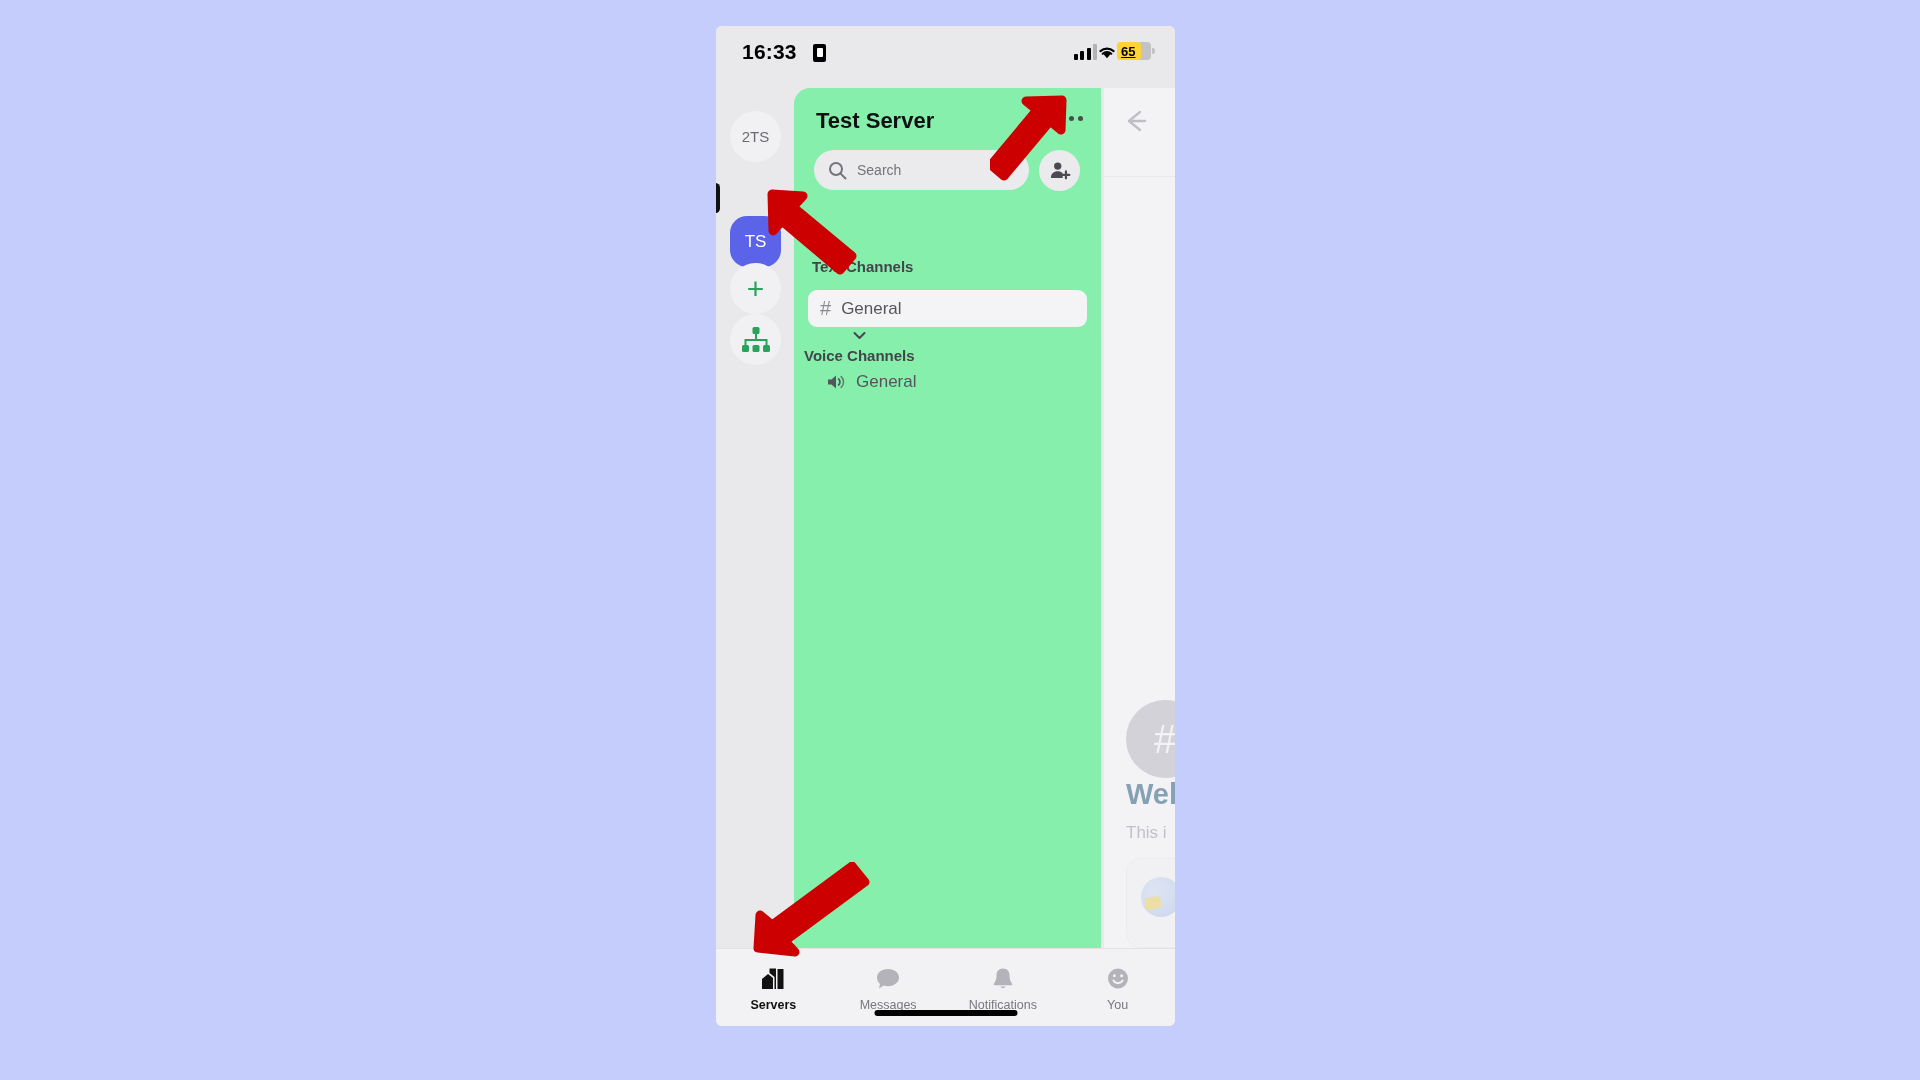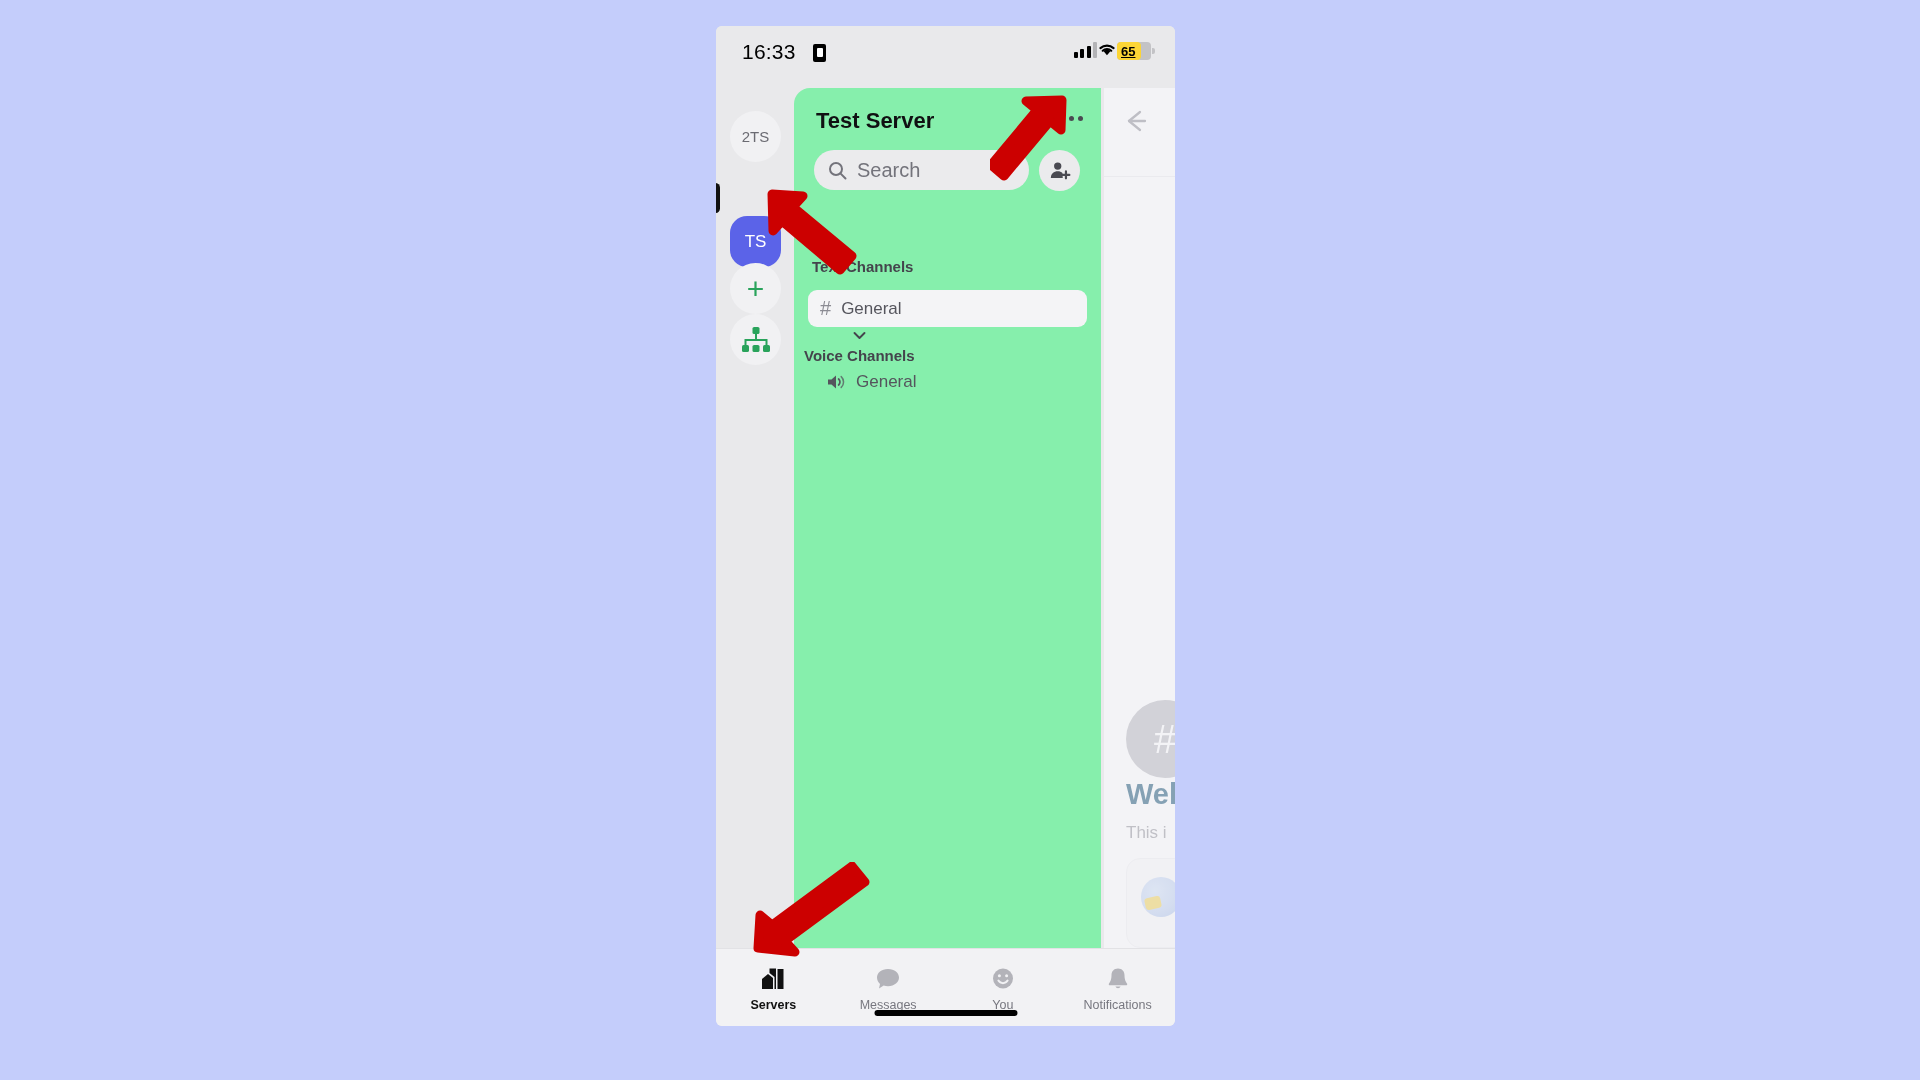--- a/index.html
+++ b/index.html
@@ -33,21 +33,21 @@
     position: absolute;
     left: 0; top: 0;
     width: 100%;
     height: 62px;
     background: #e9e9eb;
   }
   #status-time {
     position: absolute;
     left: 26px; top: 14px;
     font-size: 21px;
-    font-weight: normal;
+    font-weight: bold;
     color: #000;
     letter-spacing: 0.2px;
   }
   #lowpower-icon {
     position: absolute;
     left: 97px; top: 18px;
     width: 13px; height: 18px;
     background: #000;
     border-radius: 2px;
   }
@@ -56,21 +56,21 @@
     position: absolute;
     left: 3.5px; top: 4px;
     width: 6px; height: 9px;
     background: #fff;
     border-radius: 1px;
   }
   #status-right {
     position: absolute;
     right: 24px; top: 16px;
     display: flex;
-    align-items: flex-start;
+    align-items: flex-end;
     text-decoration: underline;
   }
   .bars { display: flex; align-items: flex-end; gap: 2.5px; height: 16px; }
   .bars i { width: 4px; background: #000; border-radius: 1px; display: block; }
   .bars i:nth-child(1) { height: 6px; }
   .bars i:nth-child(2) { height: 9px; }
   .bars i:nth-child(3) { height: 12.5px; }
   .bars i:nth-child(4) { height: 16px; background: #b3b3b6; }
 
   #battery {
@@ -174,21 +174,21 @@
     position: absolute;
     left: 20px; top: 62px;
     width: 215px; height: 40px;
     background: #ebebed;
     border-radius: 20px;
     display: flex;
     align-items: center;
     padding-left: 14px;
     gap: 10px;
   }
-  #search-placeholder { font-size: 20px; color: #73737b; }
+  #search-placeholder { font-size: 14px; color: #73737b; }
   #add-person-btn {
     position: absolute;
     left: 245px; top: 62px;
     width: 41px; height: 41px;
     border-radius: 50%;
     background: #ebebed;
     display: flex;
     align-items: center;
     justify-content: center;
   }
@@ -473,35 +473,35 @@
 
     <div class="tab">
       <svg width="26" height="24" viewBox="0 0 26 24">
         <path d="M13 2 C19.6 2 24 6 24 10.6 C24 15.2 19.6 19.2 13 19.2 C11.4 19.2 10 19 8.7 18.6 L4 21.5 L5 17 C3.1 15.4 2 13.1 2 10.6 C2 6 6.4 2 13 2 Z" fill="#b3b3b9"></path>
       </svg>
       <span class="tab-label">Messages</span>
     </div>
 
     <div class="tab">
       <svg width="24" height="24" viewBox="0 0 24 24">
+        <path d="M12 1.5 C8 1.5 5.5 4.3 5.5 8.2 C5.5 13 4 15 3 16.4 C2.4 17.3 2.9 18.3 4 18.3 H20 C21.1 18.3 21.6 17.3 21 16.4 C20 15 18.5 13 18.5 8.2 C18.5 4.3 16 1.5 12 1.5 Z" fill="#b3b3b9"></path>
+        <path d="M9.4 19.6 a2.8 2.8 0 0 0 5.2 0 Z" fill="#b3b3b9"></path>
+      </svg>
+      <span class="tab-label">Notifications</span>
+    </div>
+
+    <div class="tab">
+      <svg width="24" height="24" viewBox="0 0 24 24">
         <circle cx="12" cy="11.5" r="10" fill="#b3b3b9"></circle>
         <circle cx="8.4" cy="8.8" r="1.5" fill="#f2f2f4"></circle>
         <circle cx="15.6" cy="8.8" r="1.5" fill="#f2f2f4"></circle>
         <path d="M7.4 13.6 a5.4 5.4 0 0 0 9.2 0" stroke="#f2f2f4" stroke-width="2" fill="none" stroke-linecap="round"></path>
       </svg>
       <span class="tab-label">You</span>
     </div>
-
-    <div class="tab">
-      <svg width="24" height="24" viewBox="0 0 24 24">
-        <path d="M12 1.5 C8 1.5 5.5 4.3 5.5 8.2 C5.5 13 4 15 3 16.4 C2.4 17.3 2.9 18.3 4 18.3 H20 C21.1 18.3 21.6 17.3 21 16.4 C20 15 18.5 13 18.5 8.2 C18.5 4.3 16 1.5 12 1.5 Z" fill="#b3b3b9"></path>
-        <path d="M9.4 19.6 a2.8 2.8 0 0 0 5.2 0 Z" fill="#b3b3b9"></path>
-      </svg>
-      <span class="tab-label">Notifications</span>
-    </div>
   </div>
 
   <div id="home-indicator"></div>
 </div>
 
 <svg class="arrow" id="arrow-menu" width="110" height="110" viewBox="0 0 110 110">
   <path d="M72 8 L71 38 L60 29 L14 84 L1 73 L47 18 L36 9 Z" fill="#cc0000" stroke="#cc0000" stroke-width="9" stroke-linejoin="round"></path>
 </svg>
 
 <svg class="arrow" id="arrow-server" width="110" height="95" viewBox="0 0 110 95">

